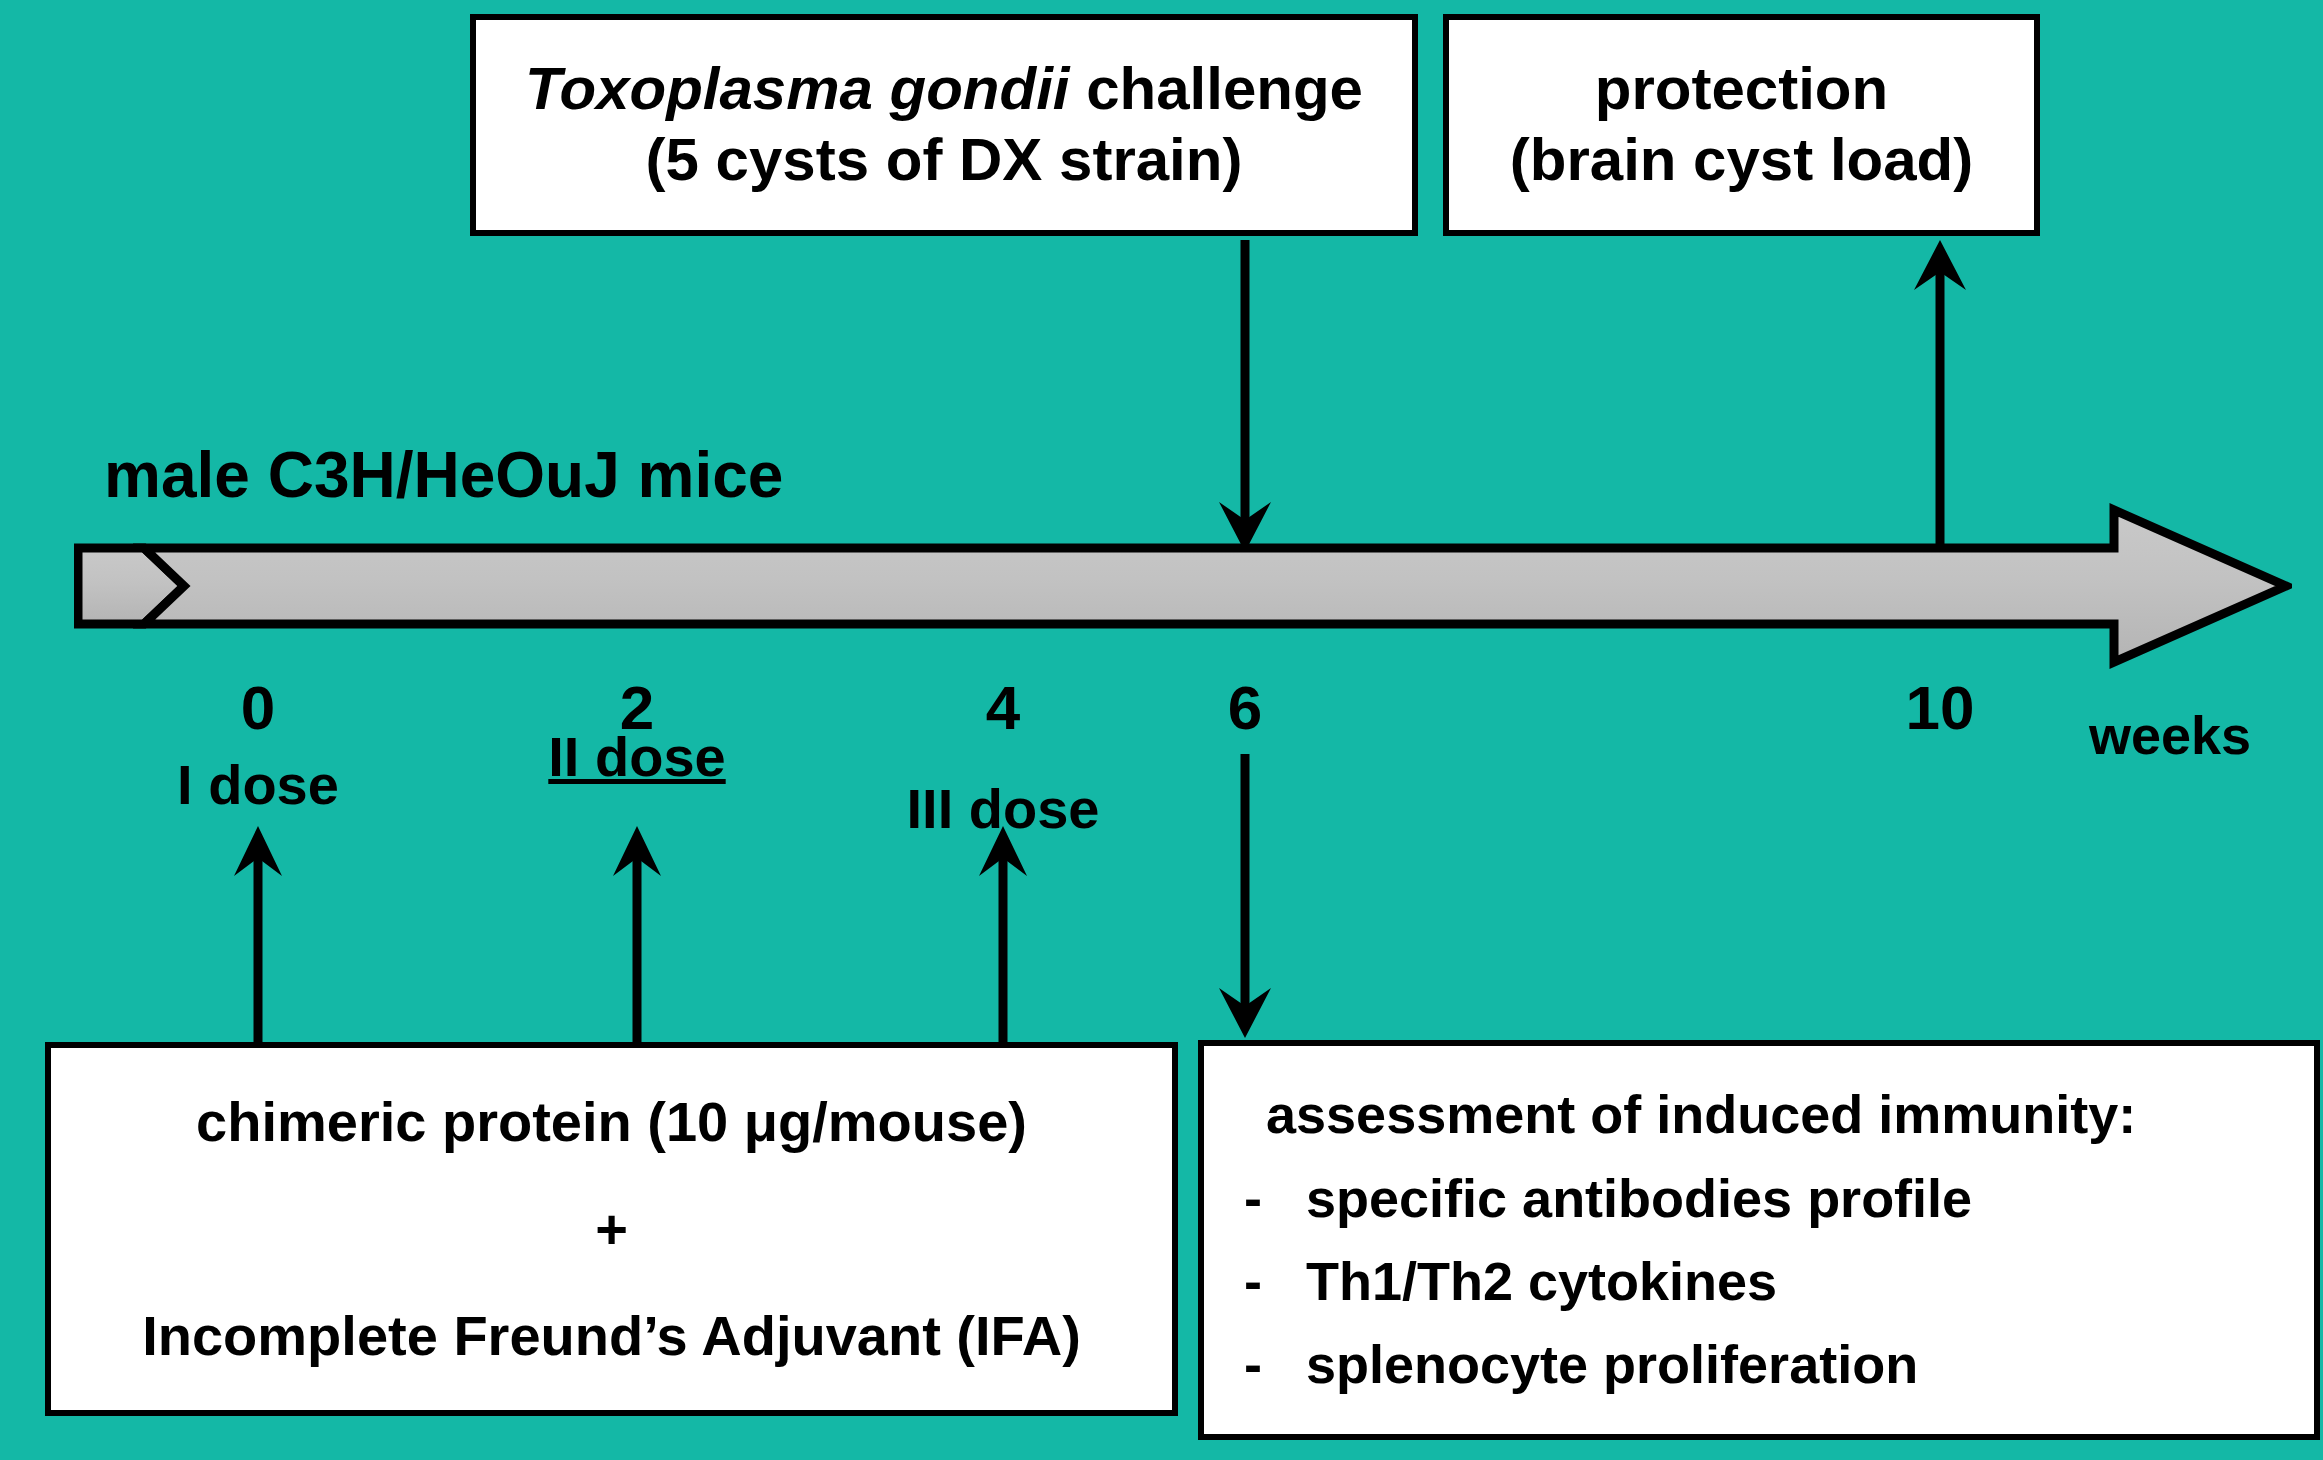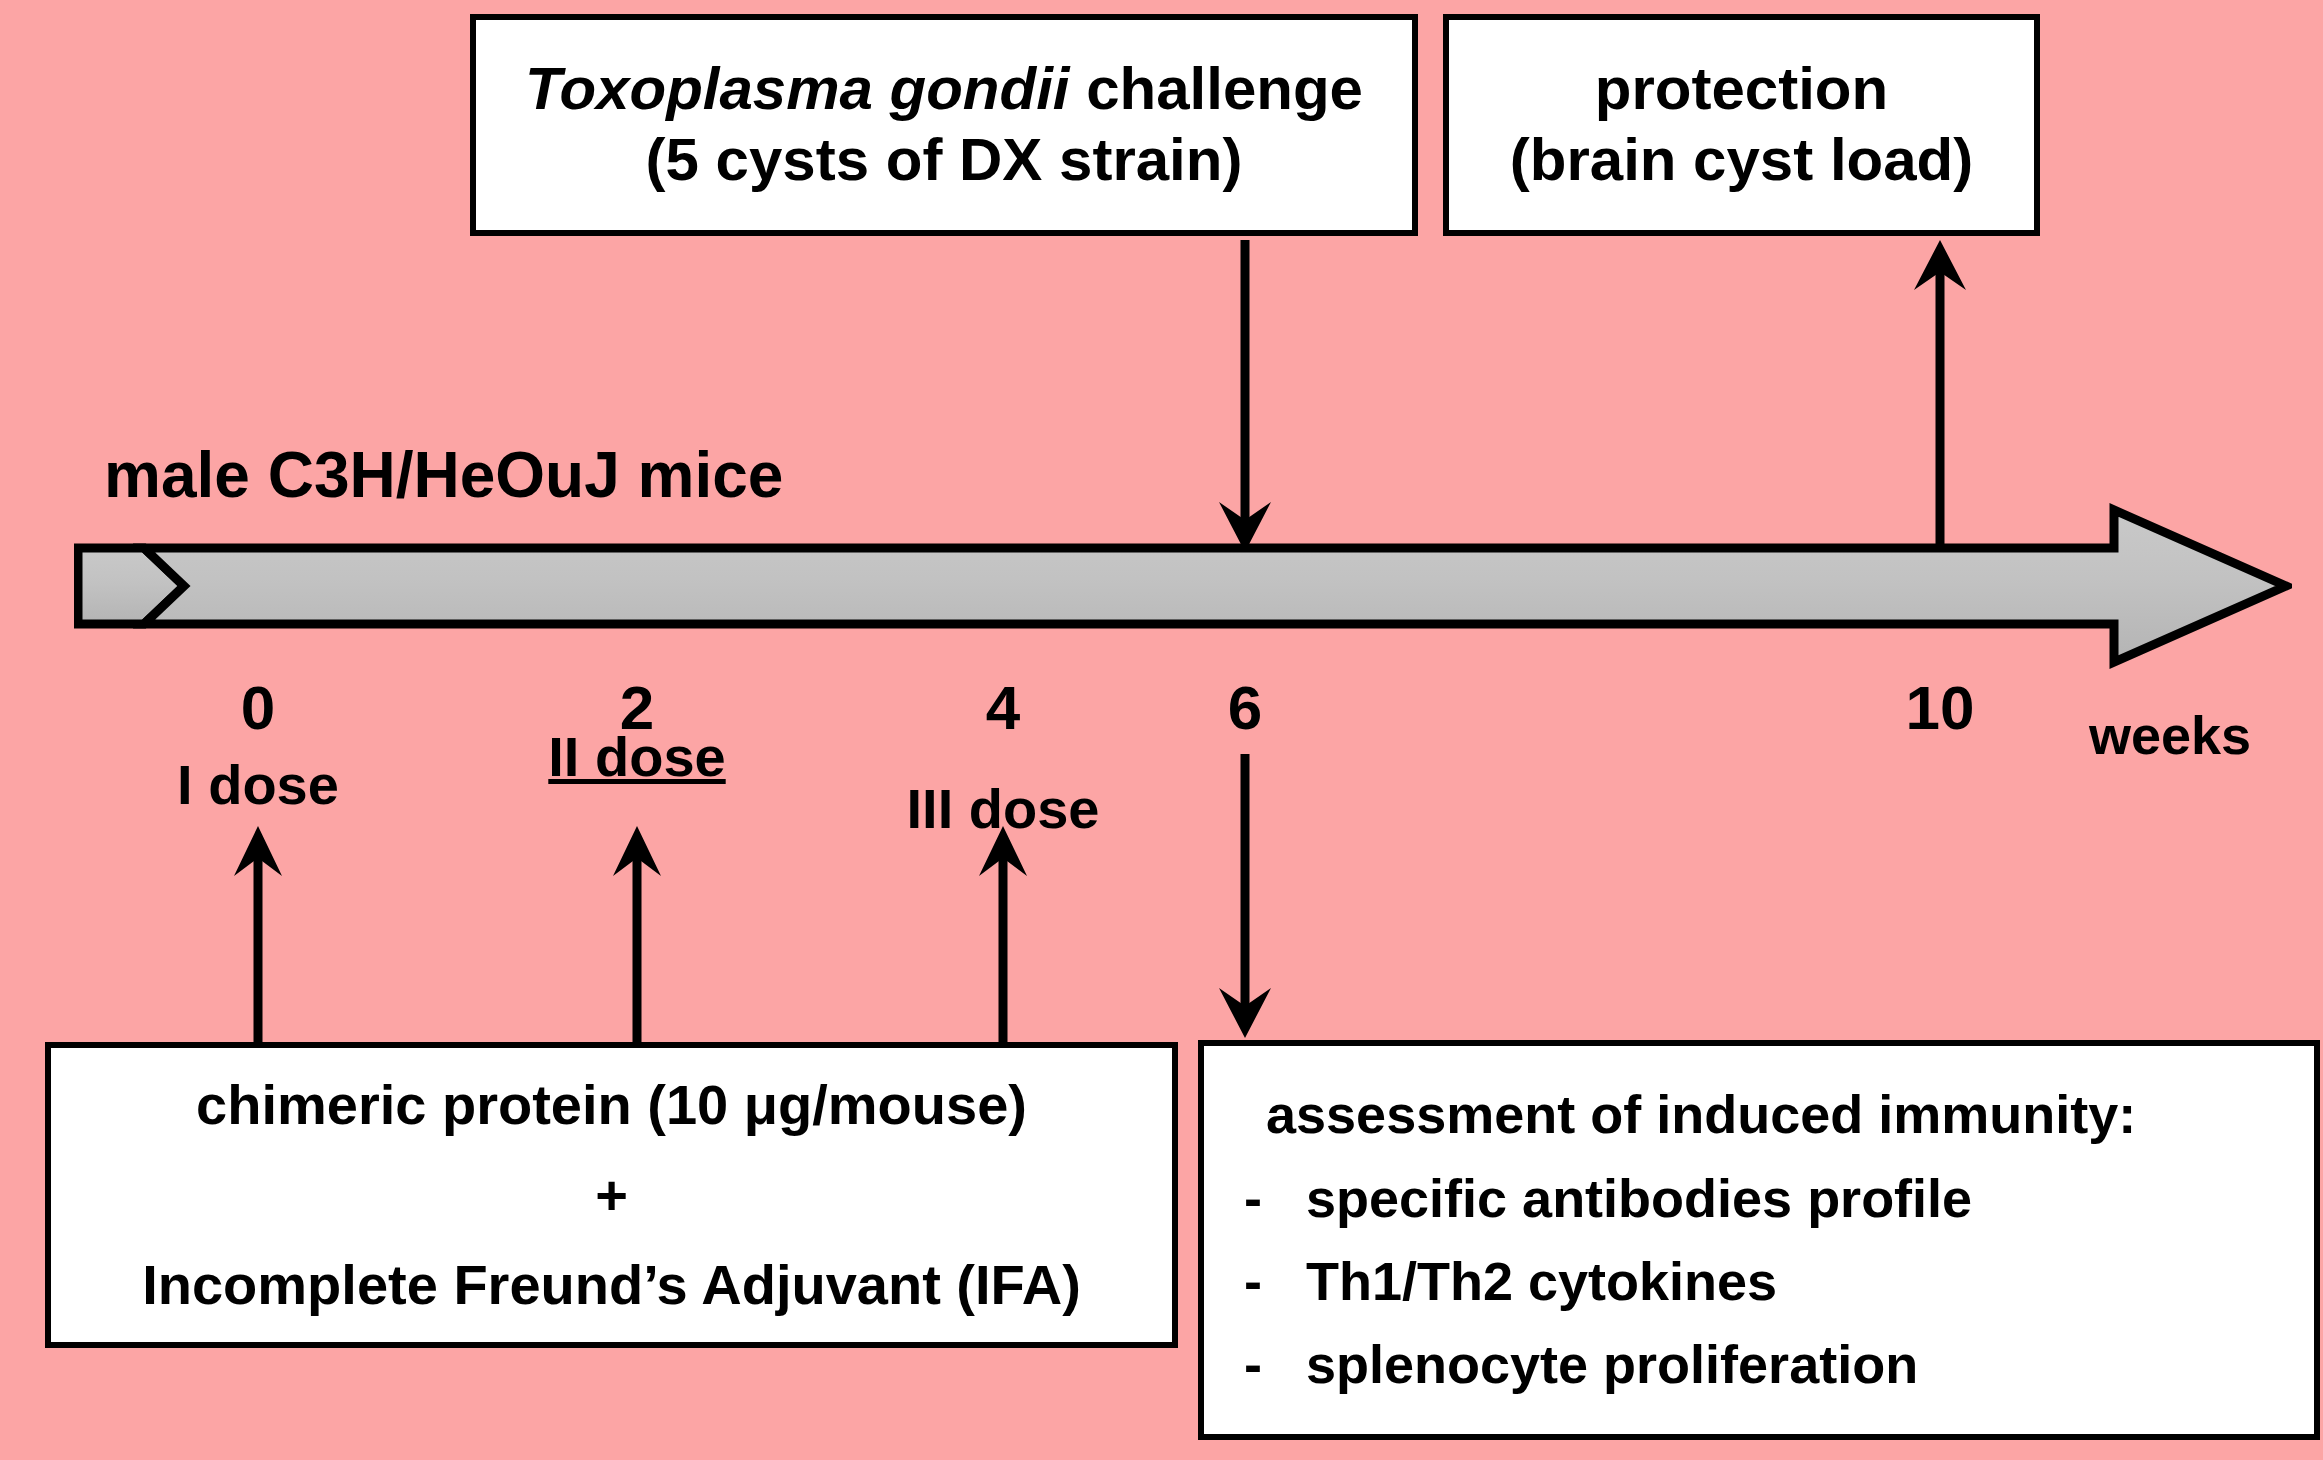--- a/index.html
+++ b/index.html
@@ -8,21 +8,21 @@
     padding: 0;
     background: #ffffff;
   }
   body {
     font-family: "Liberation Sans", sans-serif;
   }
   #canvas {
     position: relative;
     width: 2323px;
     height: 1460px;
-    background: #fca5a5;
+    background: #14b8a6;
     overflow: hidden;
   }
 
   
   .box {
     position: absolute;
     box-sizing: border-box;
     background: #ffffff;
     border: 6px solid #000000;
     display: flex;
@@ -49,21 +49,21 @@
 
   #box-protection {
     left: 1443px; top: 14px;
     width: 597px; height: 222px;
     font-size: 60px;
     align-items: center;
   }
 
   #box-vaccine {
     left: 45px;  top: 1042px;
-    width: 1133px; height: 306px;
+    width: 1133px; height: 374px;
     font-size: 56px;
     align-items: center;
     justify-content: space-evenly;
   }
 
   #box-assessment {
     left: 1198px; top: 1040px;
     width: 1122px; height: 400px;
     font-size: 54px;
     padding: 18px 26px 18px 40px;

